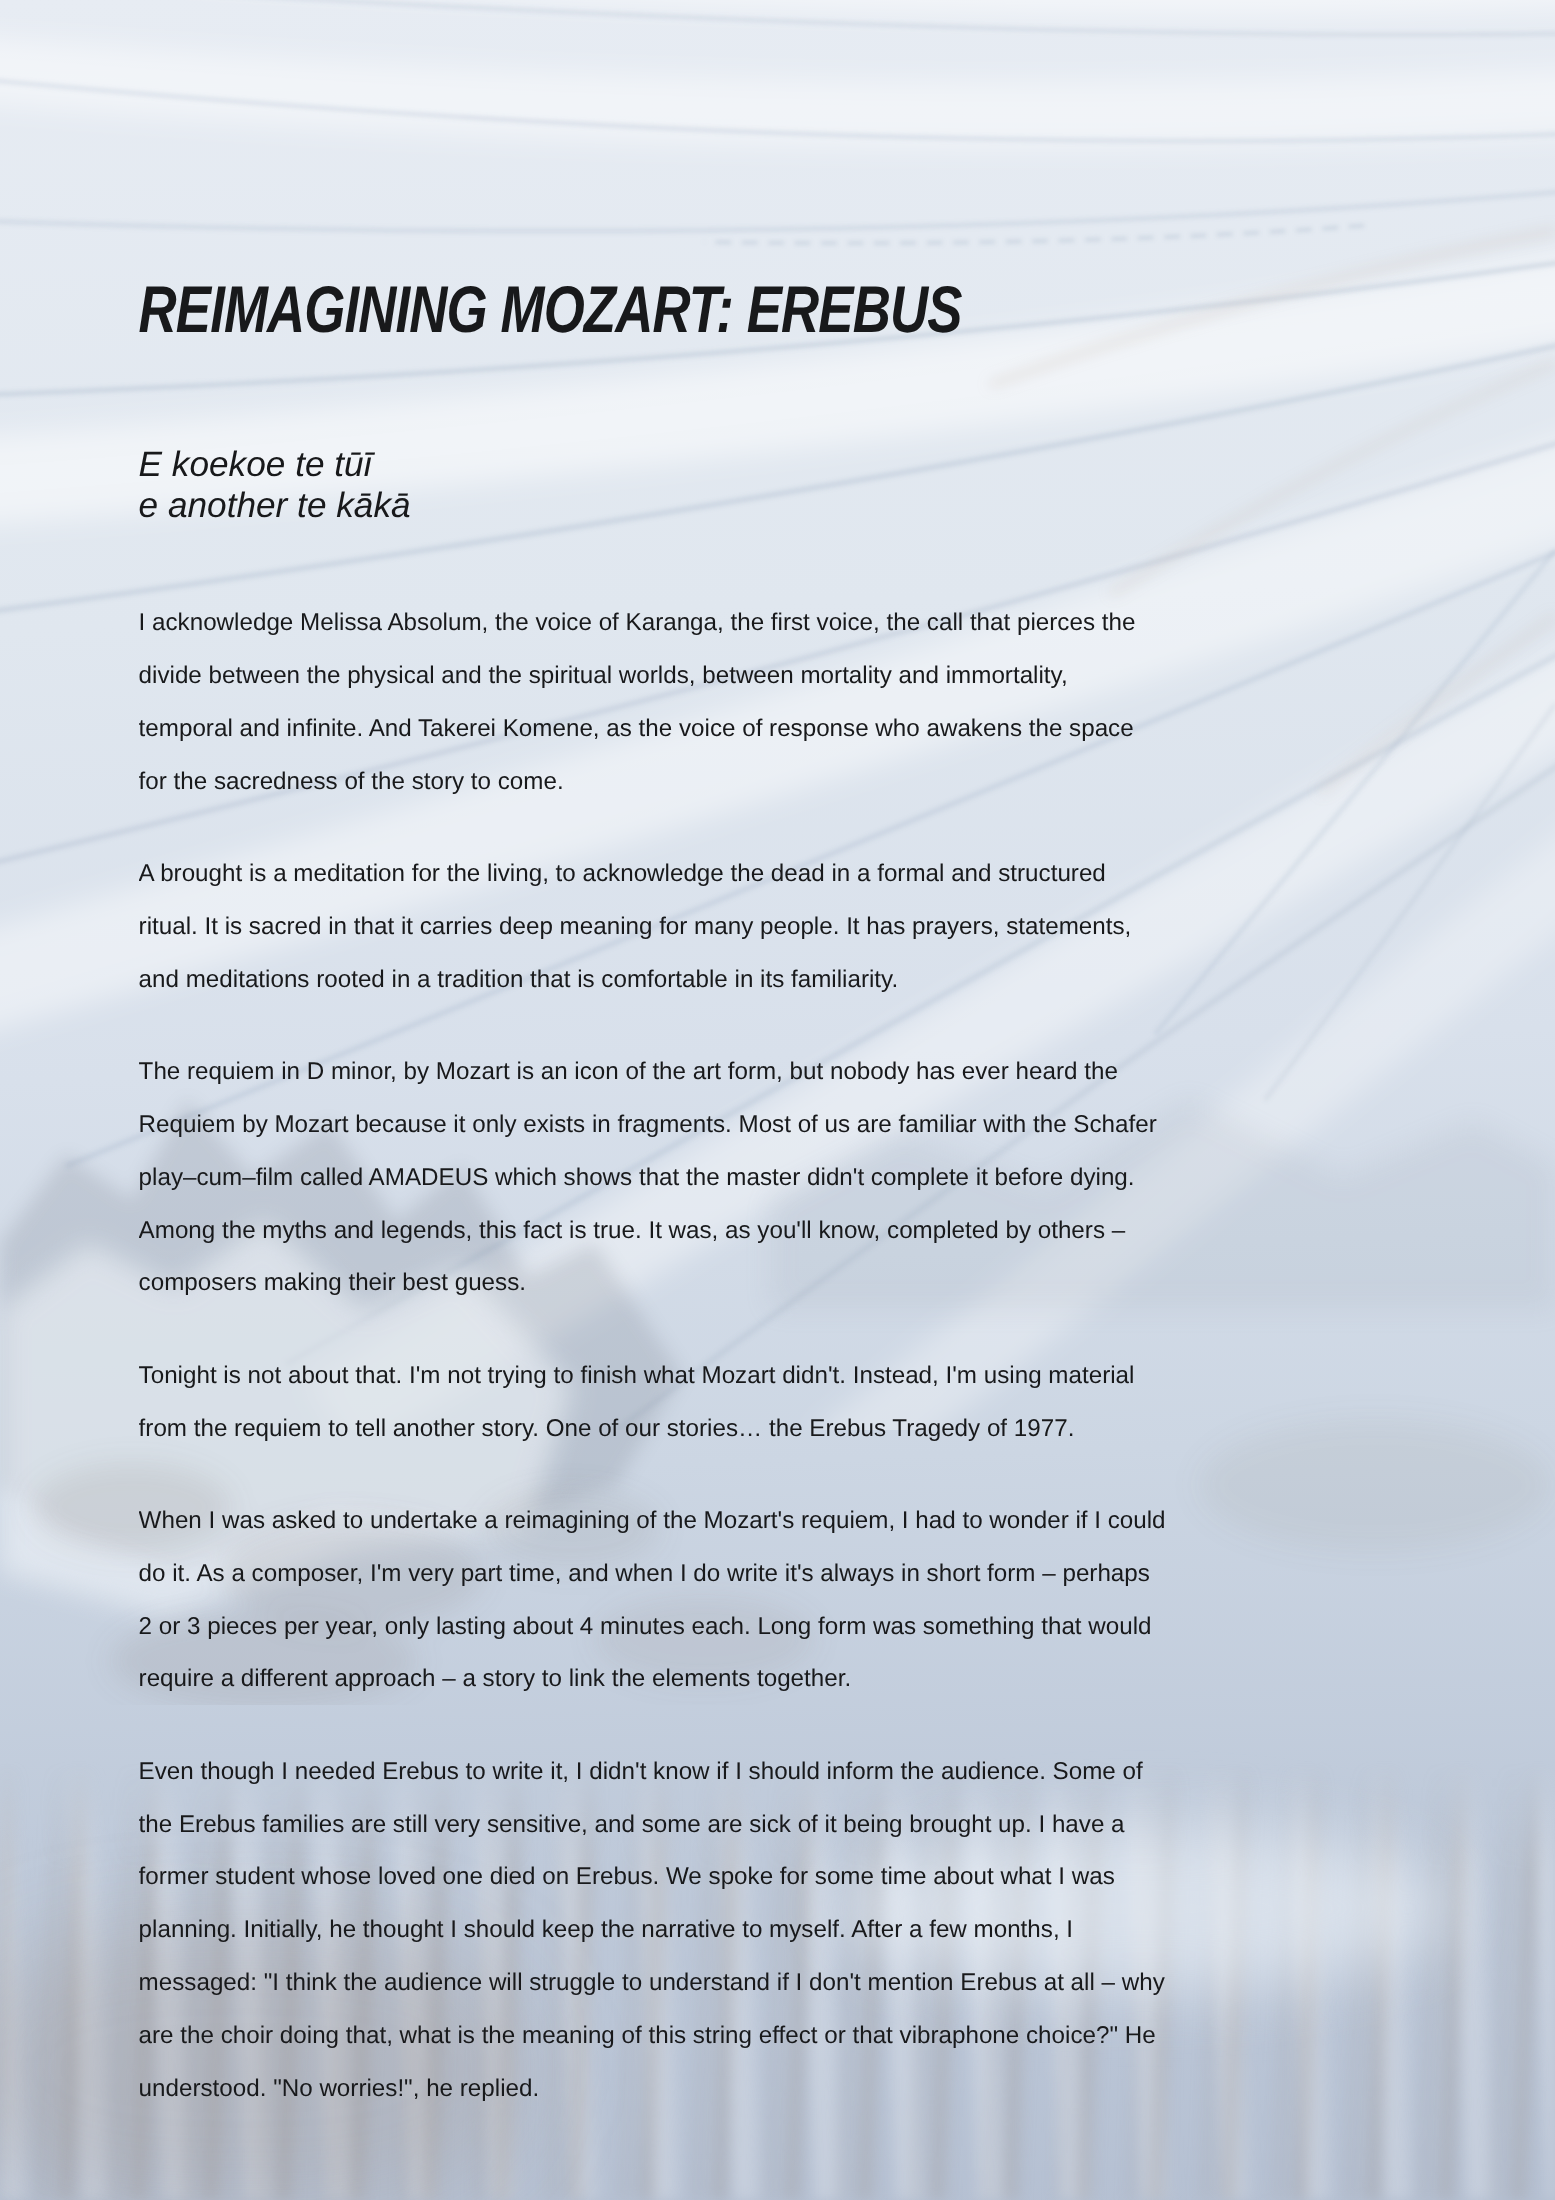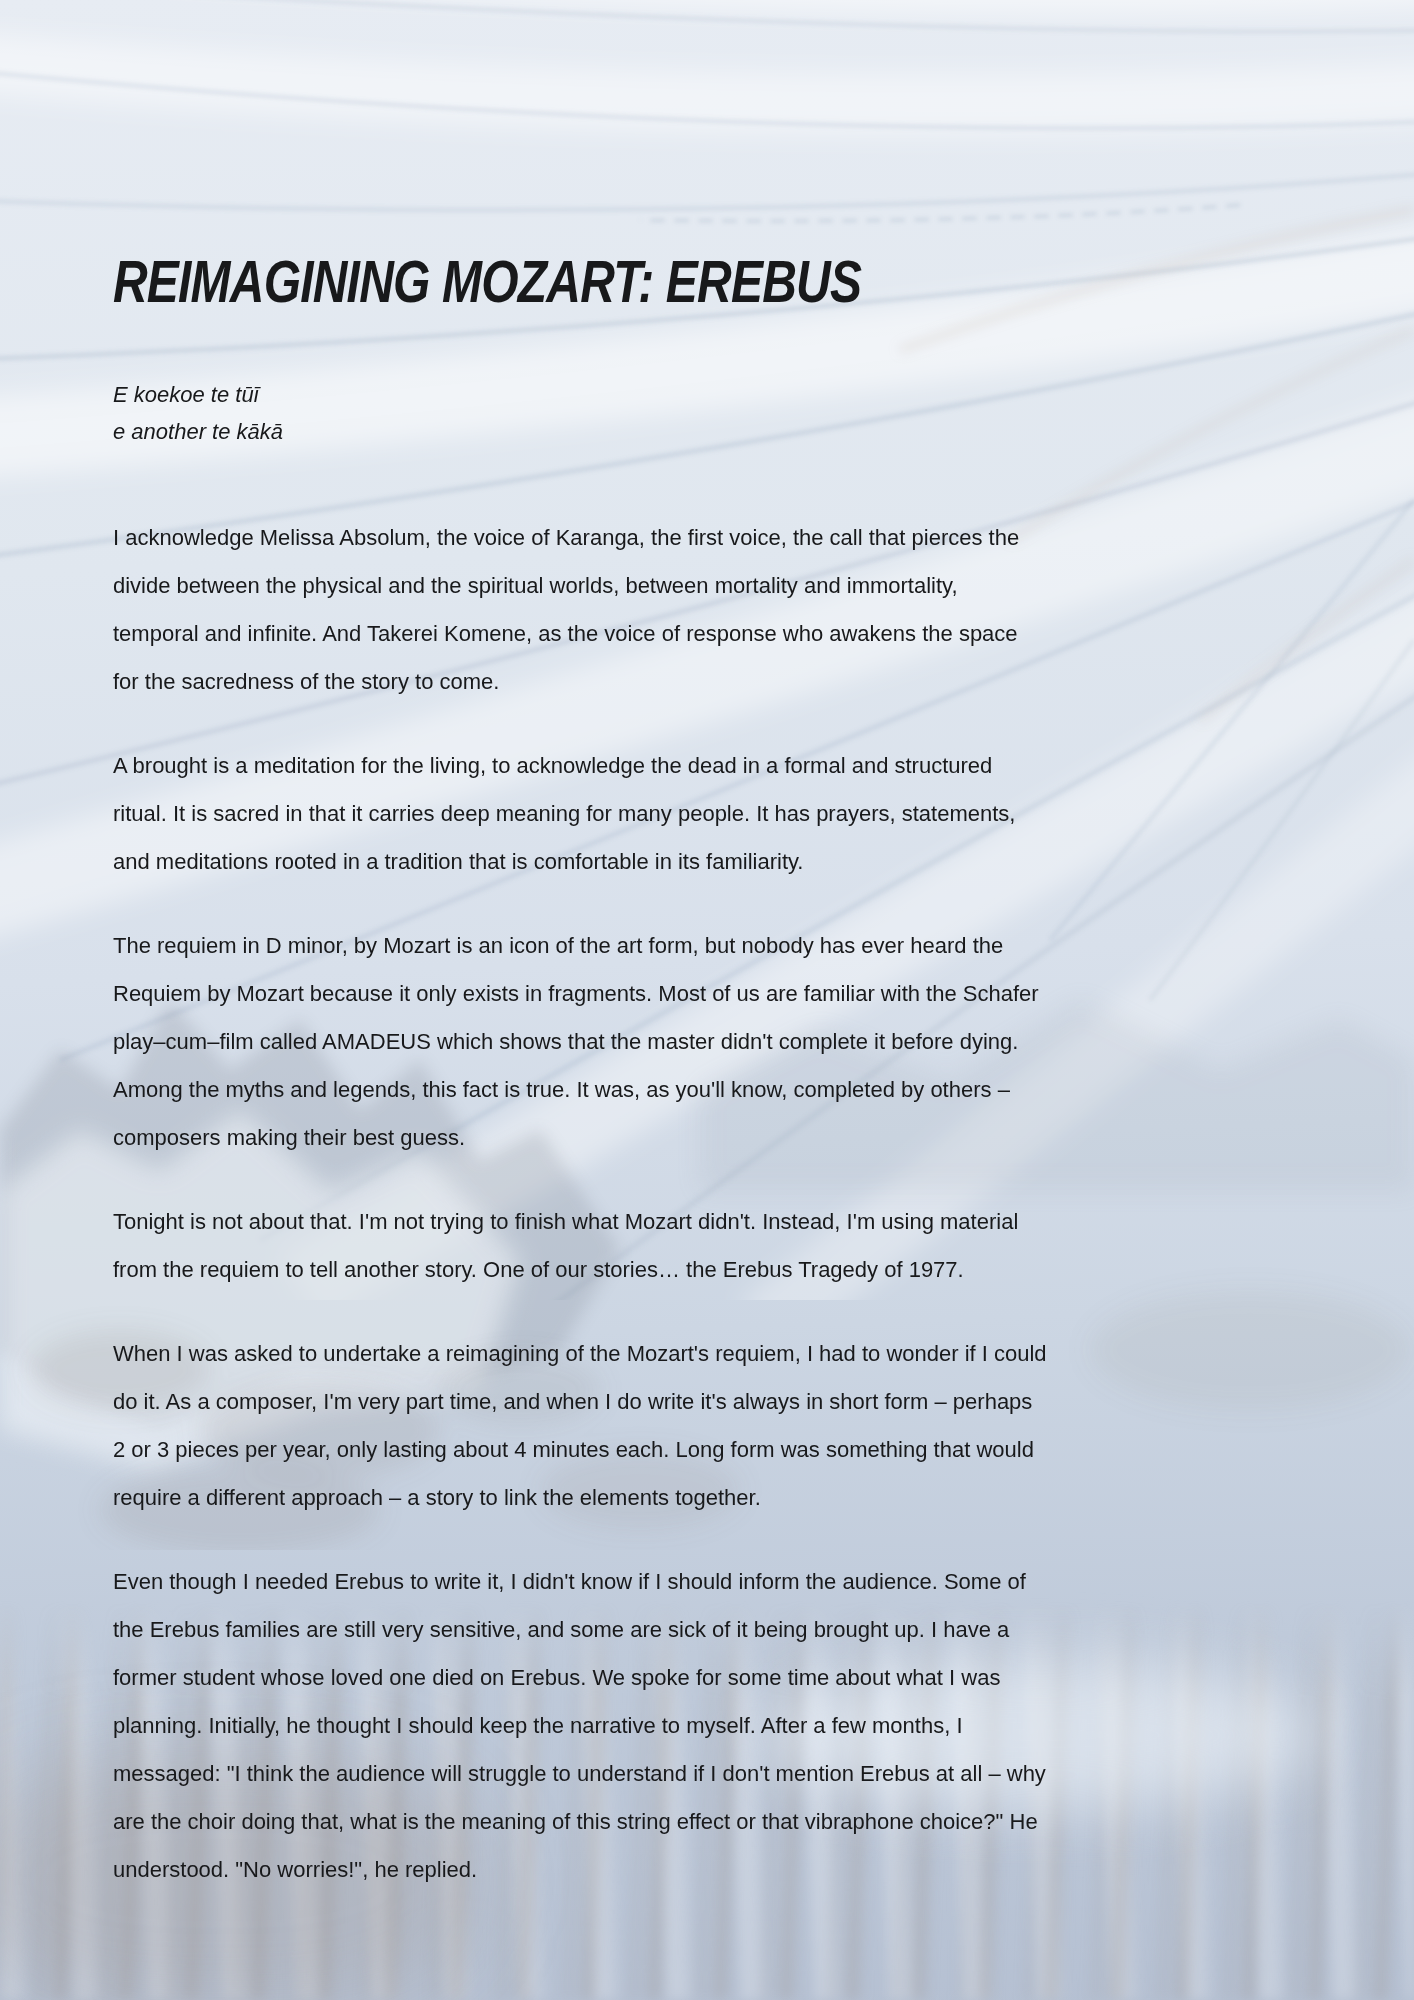--- a/index.html
+++ b/index.html
@@ -45,21 +45,21 @@
     filter: blur(30px);
   }
   .water-dark {
     position: absolute; left: -40px; top: 150px;
     width: 520px; height: 260px;
     background: rgba(150,138,128,0.22);
     border-radius: 40%;
     filter: blur(42px);
   }
   .content {
-    position: absolute; left: 113px; top: 0;
+    position: absolute; left: 126px; top: 0;
     width: 935px;
     color: #18191b;
   }
   .title {
     margin: 252px 0 0 0;
     font-size: 60px;
     font-weight: bold;
     font-style: italic;
     letter-spacing: -1px;
     line-height: 1;
@@ -68,23 +68,23 @@
     transform-origin: left center;
   }
   .author {
     margin: 20px 0 0 0;
     font-size: 38px;
     font-weight: normal;
     letter-spacing: 1px;
     line-height: 1.1;
   }
   .epigraph {
-    margin-top: 64px;
+    margin-top: 92px;
     font-style: italic;
-    font-size: 22px;
+    font-size: 32px;
     line-height: 37px;
   }
   .paragraphs p {
     margin: 36px 0 0 0;
     font-size: 22px;
     line-height: 48px;
   }
   .paragraphs p.first { margin-top: 64px; }
 </style>
 </head>

